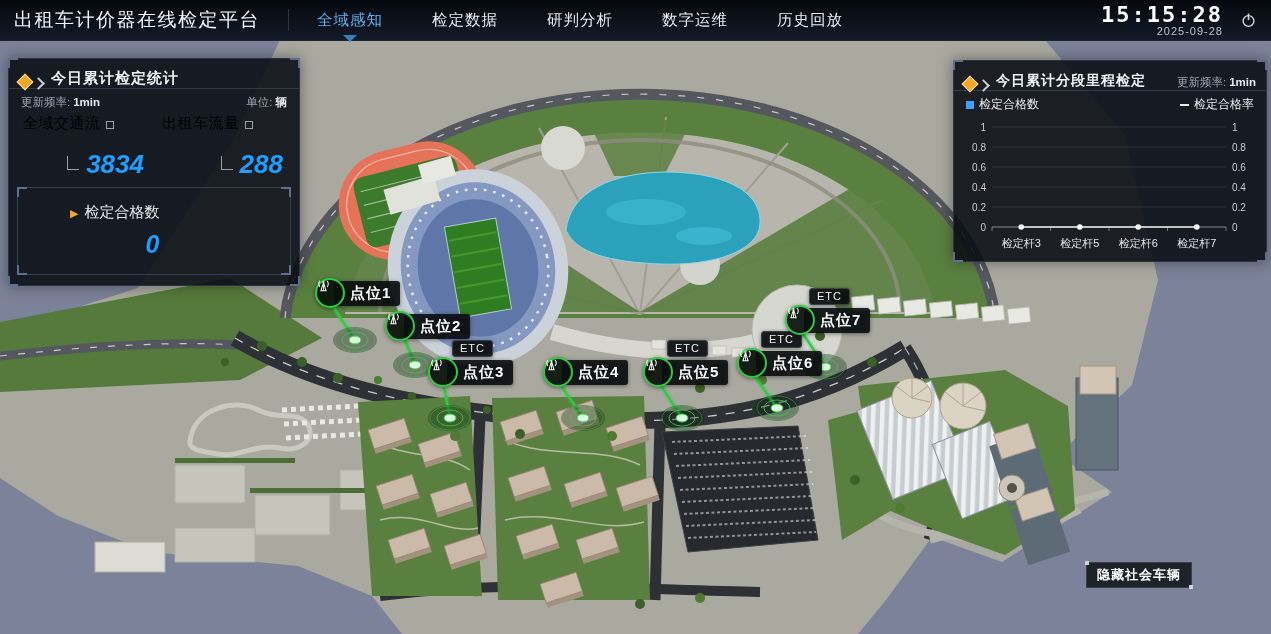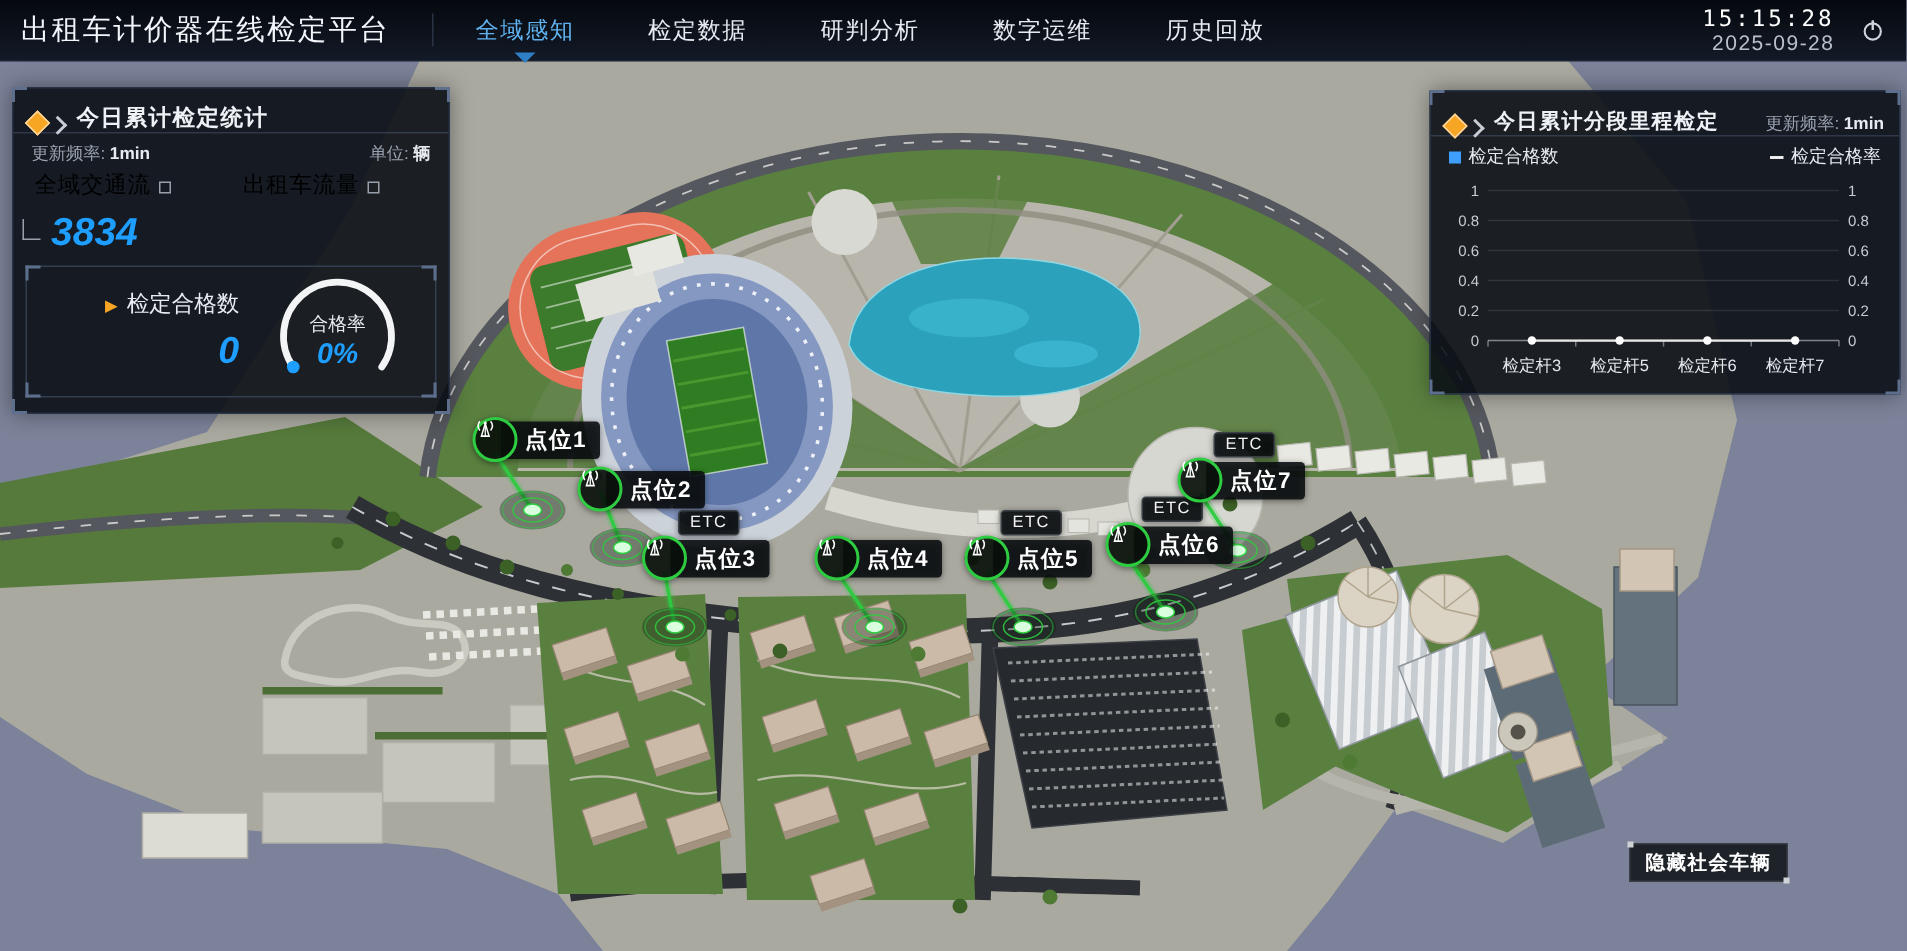--- a/index.html
+++ b/index.html
@@ -14,22 +14,22 @@
     background:linear-gradient(#05080e,#131a27);
     display:flex;align-items:center;border-bottom:1px solid #1b2433}
   .app-title{color:#f2f5fa;font-size:19px;font-weight:400;letter-spacing:1.5px;padding:0 14px;white-space:nowrap}
   .head-div{width:1px;height:22px;background:#2a3344;margin:0 14px}
   .nav{display:flex;align-items:center;gap:45px;margin-left:12px}
   .nav-item{position:relative;color:#e7ebf1;font-size:15.5px;letter-spacing:1px;cursor:pointer;padding:9px 2px;white-space:nowrap}
   .nav-item.active{color:var(--active-tab,#5fb2ef)}
   .nav-item.active::after{content:"";position:absolute;left:50%;margin-left:-7px;bottom:-2px;
     border:7px solid transparent;border-top:7px solid #2f7fc4;border-bottom:0}
   .clock{margin-left:auto;text-align:right;line-height:1.05;padding-right:10px}
-  .clock-time{color:#fff;font-family:"DejaVu Sans Mono","Liberation Mono",monospace;font-size:15px;font-weight:400;letter-spacing:2px}
-  .clock-date{color:#b9c0cc;font-size:14px;letter-spacing:1px}
+  .clock-time{color:#fff;font-family:"DejaVu Sans Mono","Liberation Mono",monospace;font-size:22px;font-weight:700;letter-spacing:2px}
+  .clock-date{color:#b9c0cc;font-size:11px;letter-spacing:1px}
   .power{width:22px;height:22px;margin:0 12px 0 4px;cursor:pointer;display:flex;align-items:center;justify-content:center}
   
   .panel{position:absolute;z-index:6;background:rgba(7,11,18,0.88);border:1px solid #273246;box-shadow:0 0 14px rgba(0,0,0,.4)}
   .corner{position:absolute;width:8px;height:8px;border:0 solid #5d6f8c}
   .c-tl{top:-1px;left:-1px;border-top-width:2px;border-left-width:2px}
   .c-tr{top:-1px;right:-1px;border-top-width:2px;border-right-width:2px}
   .c-bl{bottom:-1px;left:-1px;border-bottom-width:2px;border-left-width:2px}
   .c-br{bottom:-1px;right:-1px;border-bottom-width:2px;border-right-width:2px}
   .panel-head{display:flex;align-items:flex-end;height:29px;padding:0 10px;border-bottom:1px solid rgba(96,116,148,.35)}
   .diamond{width:10px;height:10px;background:var(--title-orange,#f6a623);border:1px solid #ffd9a0;transform:rotate(45deg);flex:none}
@@ -38,21 +38,21 @@
   .meta{color:#9aa3b0;font-size:11.5px}
   .meta b{color:#e7ebf1;font-weight:700;margin-left:3px}
   
   #p-left{left:8px;top:58px;width:290px}
   .meta-row{display:flex;justify-content:space-between;padding:6px 12px 2px}
   .stats{display:flex;padding:2px 6px 8px}
   .stat{width:50%;position:relative}
   .stat-top{display:flex;align-items:center;padding-left:8px}
   .stat-label{color:#000000;font-size:15px;letter-spacing:.5px}
   .stat-sq{width:6px;height:6px;border:1px solid #98a0ac;margin-left:5px;margin-top:3px}
-  .stat-bottom{display:flex;align-items:flex-end;padding-right:10px;margin-top:8px}
+  .stat-bottom{display:flex;justify-content:flex-end;align-items:flex-end;padding-right:10px;margin-top:18px}
   .elbow{width:11px;height:13px;border-left:1px solid #98a0ac;border-bottom:1px solid #98a0ac;margin-right:7px;margin-bottom:7px}
   .stat-value{color:var(--accent-blue,#1e9fff);font-size:26px;font-weight:700;font-style:italic;line-height:1}
   .subpanel{position:relative;margin:2px 8px 10px;border:1px solid #333e50;display:flex;align-items:center;height:86px}
   .sub-left{width:52%;text-align:right}
   .bullet{color:var(--title-orange,#f6a623);font-size:11px;margin-right:6px}
   .sub-label{color:#e8ecf2;font-size:15px}
   .sub-value{color:var(--accent-blue,#1e9fff);font-size:25px;font-weight:700;font-style:italic;margin-top:8px}
   .sub-right{width:48%;display:flex;justify-content:center}
   
   #p-right{left:953px;top:60px;width:312px;padding-bottom:4px}
@@ -513,38 +513,34 @@
       <div class="stat-bottom">
           <span class="elbow"></span>
           <span class="stat-value">3834</span>
         </div>
     </div>
     <div class="stat">
       <div class="stat-top">
           <span class="stat-label">出租车流量</span>
           <span class="stat-sq"></span>
         </div>
+      <div class="stat-bottom">
+          <span class="elbow"></span>
+          <span class="stat-value">288</span>
+        </div>
     </div>
   </div>
   <div class="subpanel">
     <span class="corner c-tl"></span>
       <span class="corner c-tr"></span>
       <span class="corner c-bl"></span>
       <span class="corner c-br"></span>
     <div class="sub-left">
       <div><span class="bullet">▶</span><span class="sub-label">检定合格数</span></div>
       <div class="sub-value">0</div>
-    </div>
-    <div class="sub-right">
-      <svg width="104" height="82" viewBox="0 0 104 82">
-        <path d="M22.5,64.7 A36,36 0 1 1 81.5,64.7" fill="none" stroke="#f2f4f6" stroke-width="4.5" stroke-linecap="round"></path>
-        <circle cx="22.5" cy="64.7" r="4.2" fill="#1e9fff"></circle>
-        <text x="52" y="40" text-anchor="middle" fill="#e8ecf2" font-size="12.5">合格率</text>
-        <text x="52" y="62" text-anchor="middle" fill="#1e9fff" font-size="19" font-weight="bold" font-style="italic">0%</text>
-      </svg>
     </div>
   </div>
 </div>
 
 <div class="panel" id="p-right">
   <span class="corner c-tl"></span><span class="corner c-tr"></span><span class="corner c-bl"></span><span class="corner c-br"></span>
   <div class="panel-head">
     <span class="diamond"></span>
     <span class="chev"></span>
     <span class="panel-title" style="font-size:14px">今日累计分段里程检定</span>

